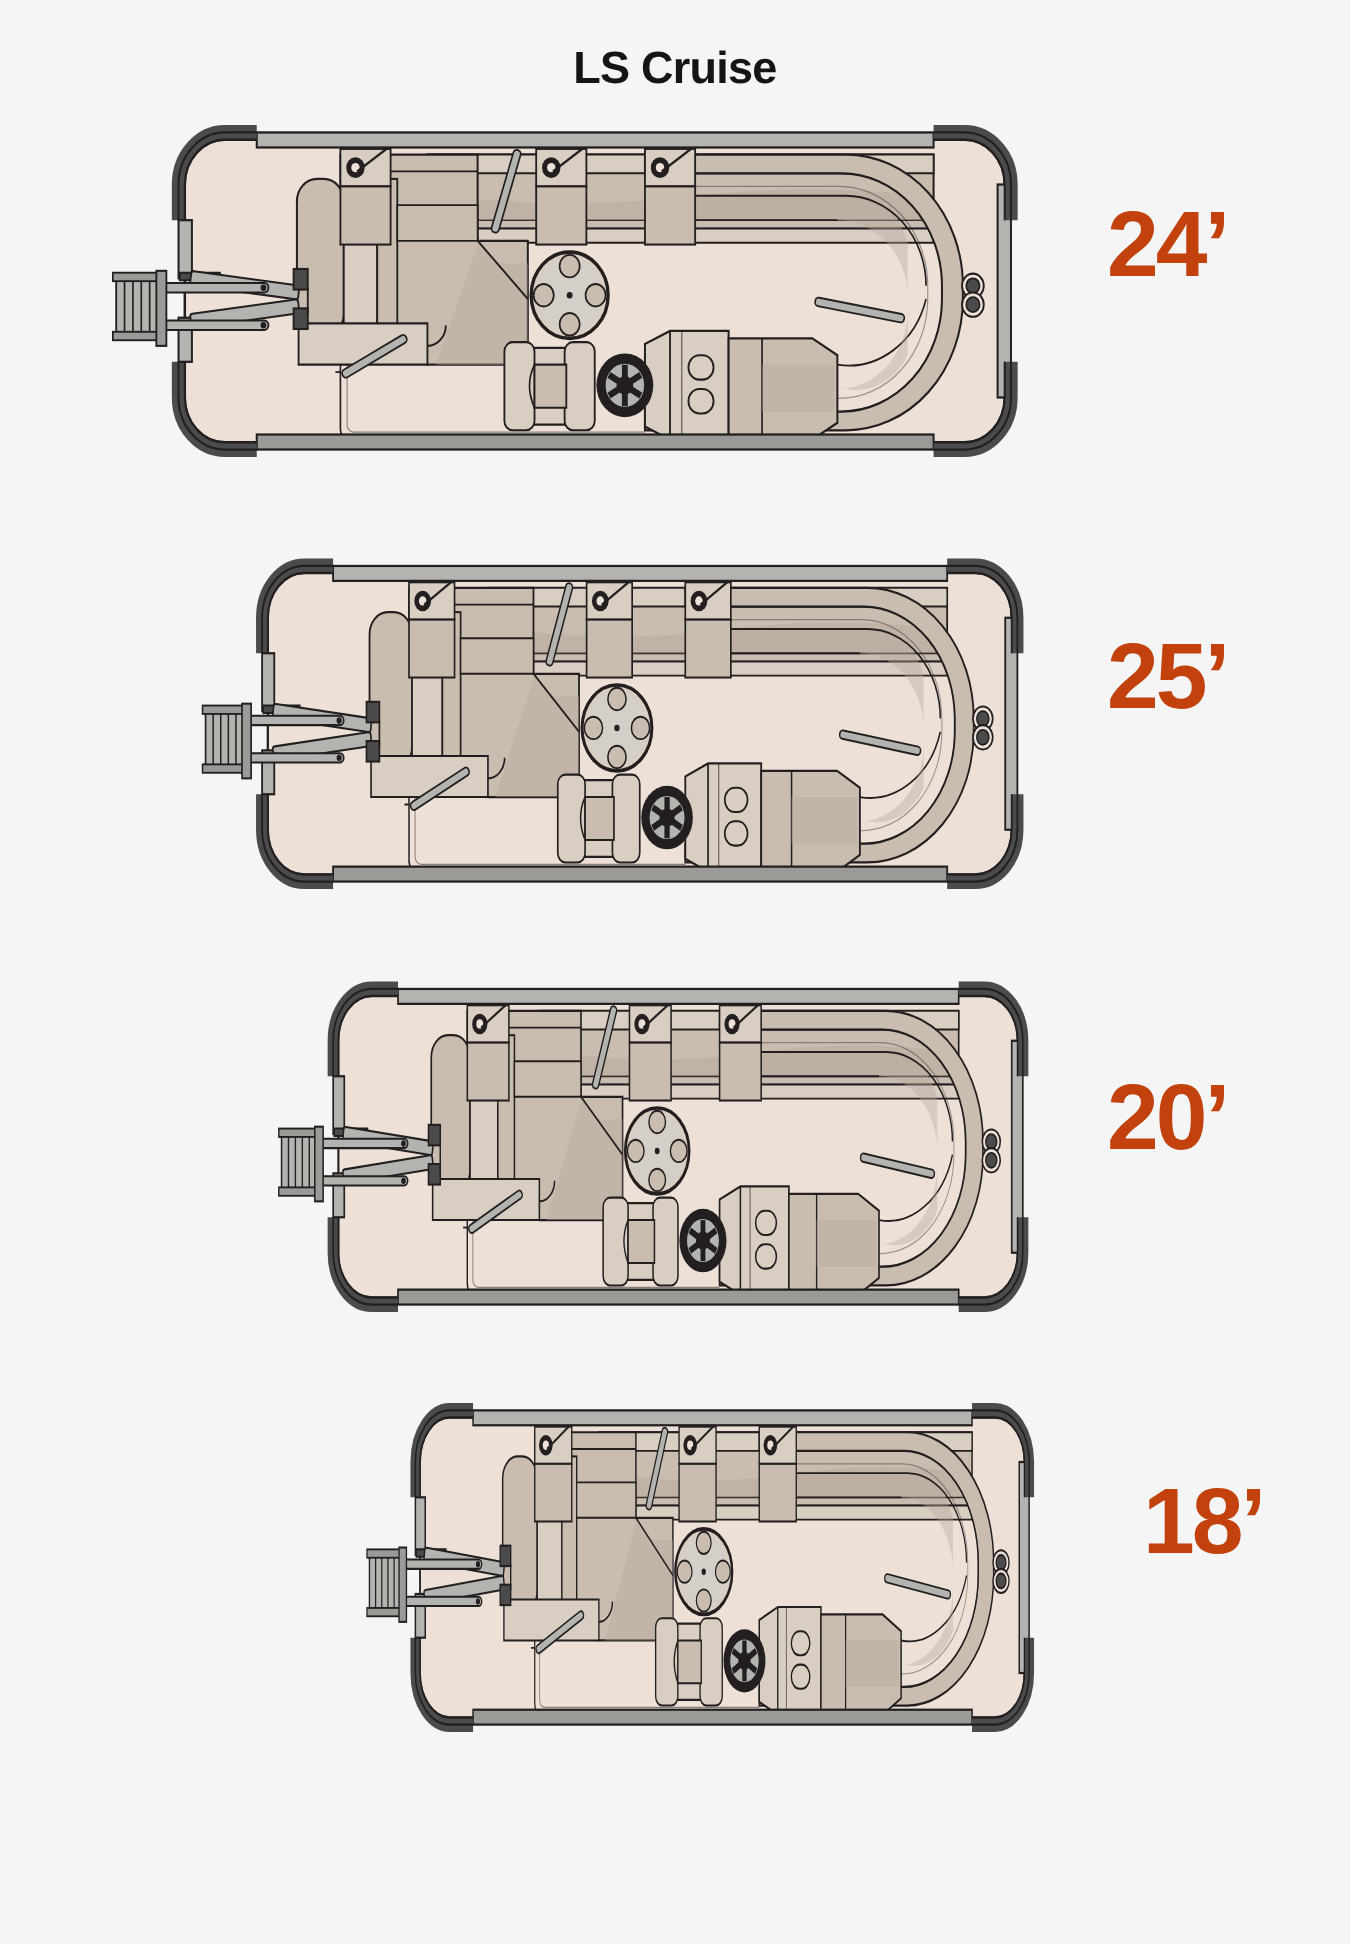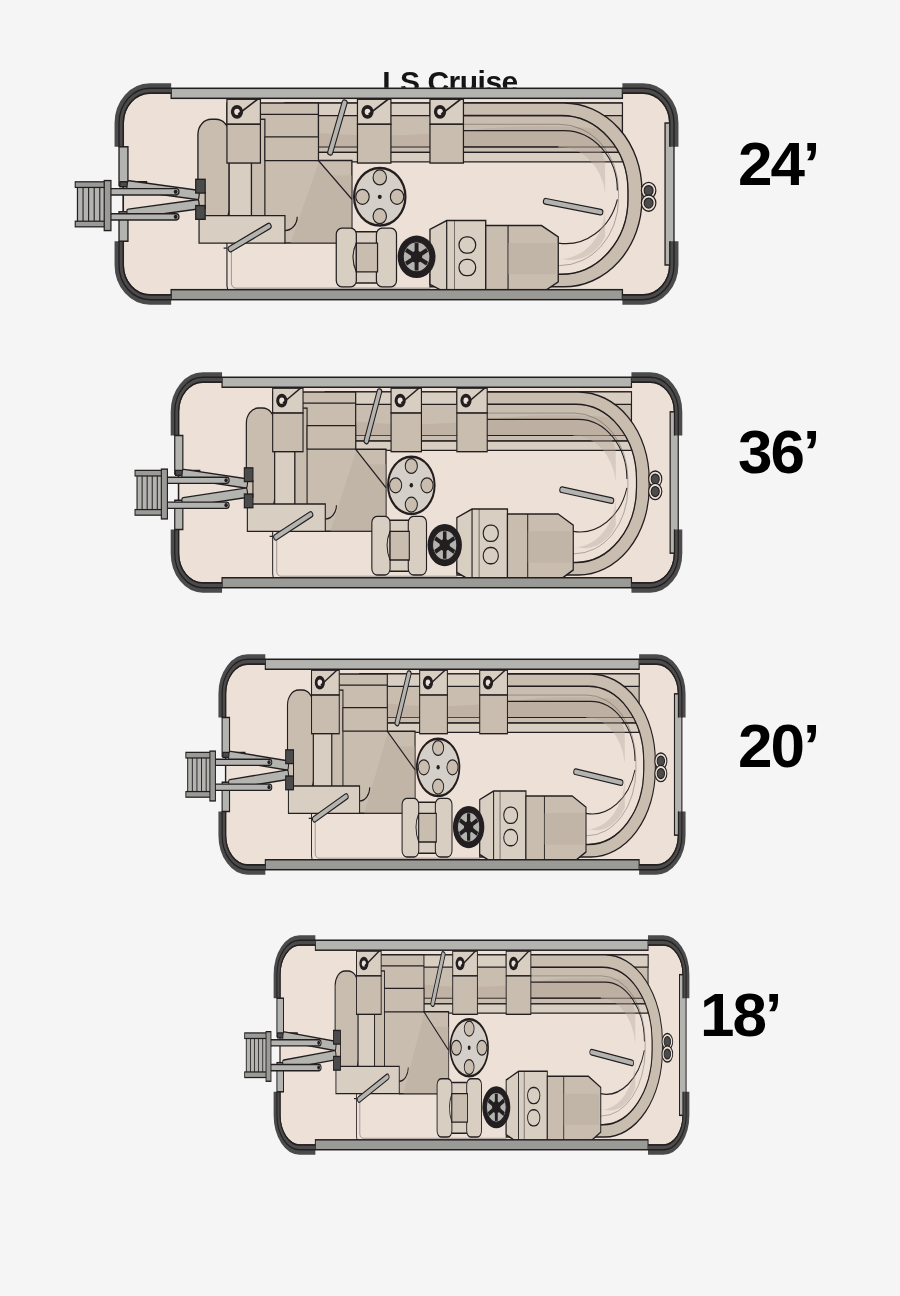--- a/index.html
+++ b/index.html
@@ -11,29 +11,28 @@
     overflow:hidden;
   }
   #page-title{
     position:absolute;
     left:0;right:0;top:29px;
     text-align:center;
     font-size:30px;
     font-weight:bold;
     color:#151515;
     letter-spacing:-0.5px;
-    margin-top:36px;
   }
   .boat-row{position:absolute;}
   .boat-svg{display:block;}
   .size-label{
     position:absolute;
     font-size:62px;
     font-weight:bold;
-    color:#000000;
+    color:#c2410c;
     letter-spacing:-2px;
     line-height:1;
   }
 </style>
 </head>
 <body style="background: rgb(245, 245, 245);">
 
 <div id="page-title">LS Cruise</div>
 
 <div id="boats">
@@ -375,21 +374,21 @@
         <g>
       <circle cx="952" cy="166" r="13" fill="#ece0d7" stroke="#231f20" stroke-width="2.2"></circle>
       <circle cx="952" cy="166" r="8" fill="#4b4b4b" stroke="#231f20" stroke-width="2"></circle>
     </g>
         <g>
       <circle cx="952" cy="186" r="13" fill="#ece0d7" stroke="#231f20" stroke-width="2.2"></circle>
       <circle cx="952" cy="186" r="8" fill="#4b4b4b" stroke="#231f20" stroke-width="2"></circle>
     </g>
     </svg>
   </div>
-  <div class="size-label" style="left:738px;top:421px;">36’</div>
+  <div class="size-label" style="left:738px;top:421px;">25’</div>
   <div class="boat-row" style="left:184px;top:654px;width:536px;height:221px;">
     <svg class="boat-svg" width="536" height="221" viewBox="-80 -6 1160 355" preserveAspectRatio="none">
 
     <g>
       <path d="M 58 10 H 942 a 48 48 0 0 1 48 48 V 285 a 48 48 0 0 1 -48 48 H 58
                a 48 48 0 0 1 -48 -48 V 58 a 48 48 0 0 1 48 -48 Z" fill="#ece0d7" stroke="#231f20" stroke-width="3"></path>
     </g>
     <g>
       <path d="M 196 250 V 318 a 14 14 0 0 0 14 14 H 560" fill="none" stroke="#231f20" stroke-width="2"></path>
       <path d="M 204 250 V 314 a 8 8 0 0 0 8 8 H 560" fill="none" stroke="#231f20" stroke-width="1.3" opacity="0.5"></path>
@@ -721,14 +720,14 @@
         <g>
       <circle cx="952" cy="166" r="13" fill="#ece0d7" stroke="#231f20" stroke-width="2.2"></circle>
       <circle cx="952" cy="166" r="8" fill="#4b4b4b" stroke="#231f20" stroke-width="2"></circle>
     </g>
         <g>
       <circle cx="952" cy="186" r="13" fill="#ece0d7" stroke="#231f20" stroke-width="2.2"></circle>
       <circle cx="952" cy="186" r="8" fill="#4b4b4b" stroke="#231f20" stroke-width="2"></circle>
     </g>
     </svg>
   </div>
-  <div class="size-label" style="left:700px;top:984px;">18’</div>
+  <div class="size-label" style="left:762px;top:984px;">18’</div>
   </div>
 
 </body></html>

